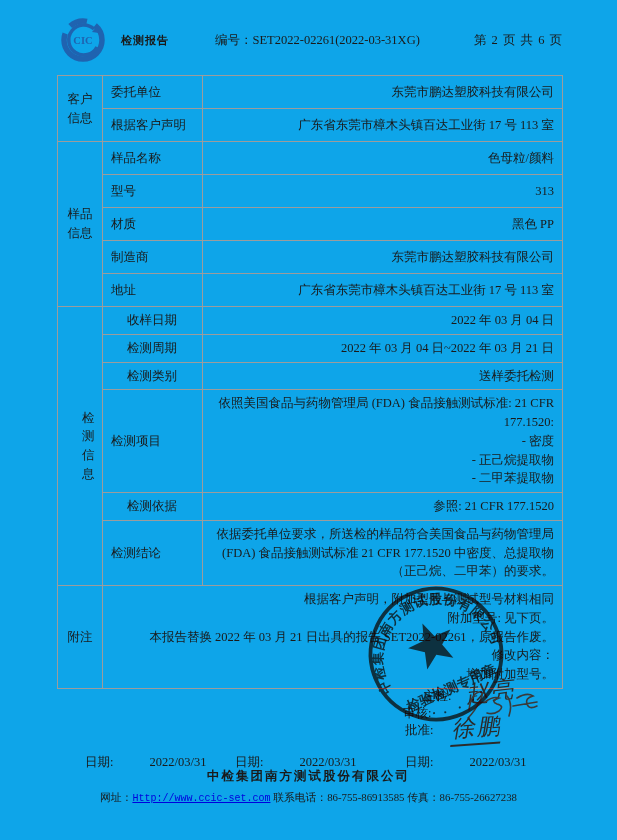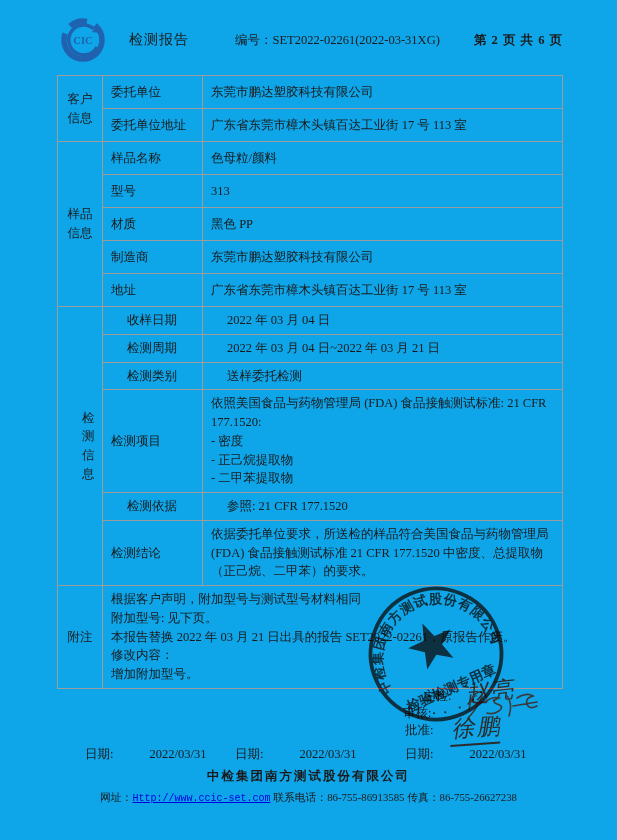--- a/index.html
+++ b/index.html
@@ -4,51 +4,51 @@
 <style>
   * { margin:0; padding:0; box-sizing:border-box; }
   html,body { background:#ffffff; }
   body { font-family:"Liberation Serif","DejaVu Serif",serif; color:#1a1a1a; }
   .page { position:relative; width:617px; height:840px; background:#0ea5e9; overflow:hidden; }
 
   
   .header { position:absolute; left:57px; right:54px; top:14px; height:52px;
             display:flex; align-items:center; }
   .logo { width:52px; height:48px; flex:0 0 auto; }
-  .hdr-title { font-weight:normal; font-size:14px; margin-left:20px; letter-spacing:1px; }
+  .hdr-title { font-weight:bold; font-size:11px; margin-left:12px; letter-spacing:1px; }
   .hdr-no { font-weight:normal; font-size:12.5px; margin-left:46px; white-space:nowrap; }
-  .hdr-page { font-weight:bold; font-size:12.5px; margin-left:auto; white-space:nowrap; letter-spacing:1px; }
+  .hdr-page { font-weight:normal; font-size:12.5px; margin-left:auto; white-space:nowrap; letter-spacing:1px; }
 
   
   table.report { position:absolute; left:57px; top:75px; width:506px;
                  border-collapse:collapse; table-layout:fixed; }
   table.report td { border:1px solid #9c9c9c; font-size:12.5px; vertical-align:middle;
                     padding:4px 8px; line-height:1.5; }
   td.sec { width:45px; text-align:center; white-space:pre-line; line-height:1.9; }
   td.lbl { width:100px; padding-left:12px; }
-  td.val { padding-left:14px; white-space:pre-line; }
+  td.val { padding-left:14px; white-space:pre-line;text-align:right; }
   tr.h33 td { height:33px; }
   tr.h27 td { height:27px;padding-left:24px; }
   td.items { line-height:1.72; padding-top:6px; padding-bottom:6px; }
   td.conclusion { line-height:1.42; padding-top:3px; padding-bottom:3px; }
   td.notes-val { line-height:1.68; padding-top:6px; padding-bottom:6px;margin-left:24px; }
 
   
   .signoff { position:absolute; left:57px; width:506px; top:688px; }
   .sig-row { display:flex; align-items:flex-end; height:34px;flex-direction:column; }
   .sig-cell { display:flex; align-items:flex-end; position:relative; }
   .c1 { width:168px; } .c2 { width:170px; } .c3 { width:168px; }
   .sig-label { font-size:12.5px; padding-left:28px; white-space:nowrap; }
   .c2 .sig-label, .c3 .sig-label { padding-left:10px; }
   .handwriting { position:absolute; bottom:-2px; font-size:23px; color:#2b2b2b;
                  transform:rotate(-7deg) skewX(-12deg); letter-spacing:2px; white-space:nowrap; }
   .hw1 { left:72px; }
   .hw3 { left:58px; bottom:-6px; border-bottom:2px solid #2b2b2b; transform:rotate(-4deg) skewX(-14deg); }
   .squiggle { position:absolute; left:62px; bottom:0; }
-  .date-row { display:flex; margin-top:24px; }
+  .date-row { display:flex; margin-top:32px; }
   .date-cell { display:flex; align-items:center; }
   .date-label { font-size:12.5px; padding-left:28px; }
   .c2 .date-label, .c3 .date-label { padding-left:10px; }
   .date-val { font-size:12.5px; margin-left:36px; }
 
   
   .stamp { position:absolute; left:360px; top:578px; width:152px; height:152px;
            z-index:6; opacity:.9; mix-blend-mode:multiply; pointer-events:none; }
 
   
@@ -76,21 +76,21 @@
 
   <table class="report">
     <tbody>
         <tr class="h33">
       <td class="sec" rowspan="2">客户
 信息</td>
       <td class="lbl">委托单位</td>
       <td class="val">东莞市鹏达塑胶科技有限公司</td>
     </tr>
     <tr class="h33">
-      <td class="lbl">委托单位地址</td>
+      <td class="lbl">根据客户声明</td>
       <td class="val">广东省东莞市樟木头镇百达工业街 17 号 113 室</td>
     </tr>
 
     <tr class="h33">
       <td class="sec" rowspan="5">样品
 信息</td>
       <td class="lbl">样品名称</td>
       <td class="val">色母粒/颜料</td>
     </tr>
     <tr class="h33">

